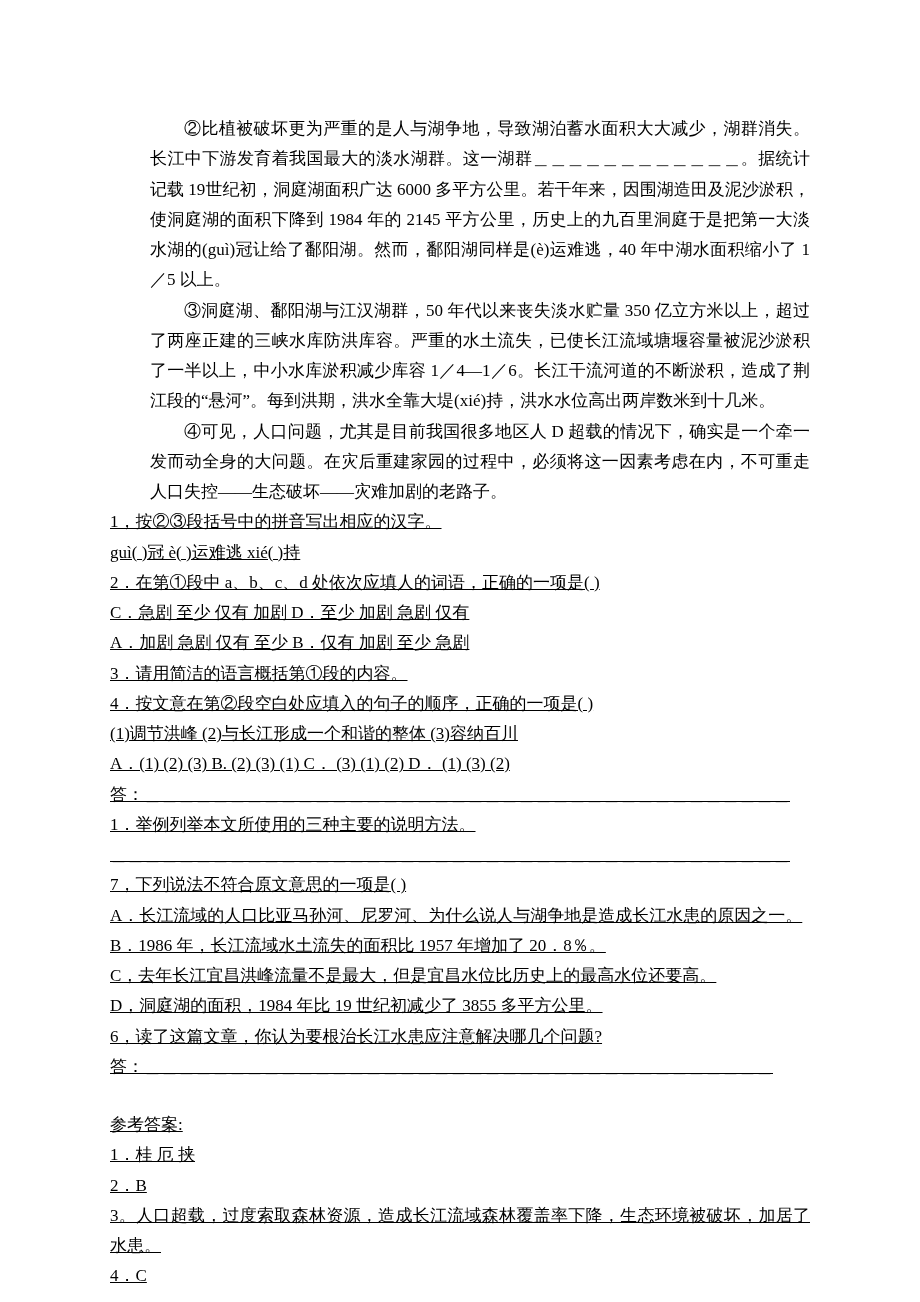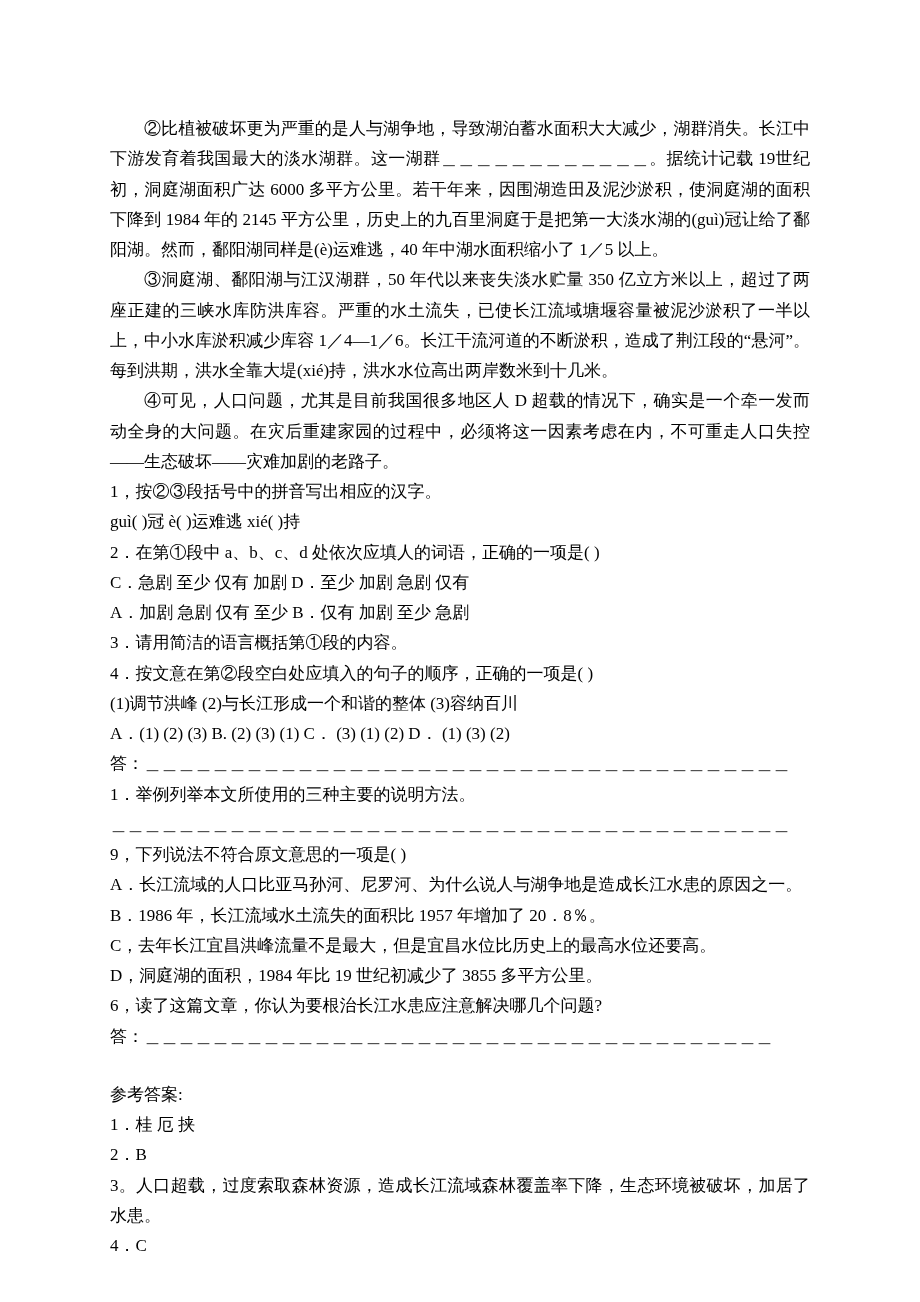--- a/index.html
+++ b/index.html
@@ -12,26 +12,28 @@
     line-height: 1.78;
   }
   .page {
     width: 920px;
     min-height: 1302px;
     box-sizing: border-box;
     padding: 114px 110px 60px 110px;
   }
   .para {
     text-align: justify;
+    margin-left: 40px;
   }
   .indent {
     text-indent: 2em;
   }
   .q {
     text-align: justify;
+    text-decoration: underline;
   }
   .ansline {
     word-break: break-all;
   }
   .spacer {
     height: 28px;
   }
 </style>
 </head>
 <body>
@@ -53,21 +55,21 @@
 
   <div class="q">4．按文意在第②段空白处应填入的句子的顺序，正确的一项是(  )</div>
   <div class="q">(1)调节洪峰  (2)与长江形成一个和谐的整体  (3)容纳百川</div>
   <div class="q">A．(1) (2) (3) B. (2) (3) (1) C．  (3) (1) (2) D．   (1) (3) (2)</div>
 
   <div class="q ansline">答：＿＿＿＿＿＿＿＿＿＿＿＿＿＿＿＿＿＿＿＿＿＿＿＿＿＿＿＿＿＿＿＿＿＿＿＿＿＿</div>
 
   <div class="q">1．举例列举本文所使用的三种主要的说明方法。</div>
   <div class="q ansline">＿＿＿＿＿＿＿＿＿＿＿＿＿＿＿＿＿＿＿＿＿＿＿＿＿＿＿＿＿＿＿＿＿＿＿＿＿＿＿＿</div>
 
-  <div class="q">9，下列说法不符合原文意思的一项是(  )</div>
+  <div class="q">7，下列说法不符合原文意思的一项是(  )</div>
   <div class="q">A．长江流域的人口比亚马孙河、尼罗河、为什么说人与湖争地是造成长江水患的原因之一。</div>
   <div class="q">B．1986 年，长江流域水土流失的面积比 1957 年增加了 20．8％。</div>
   <div class="q">C，去年长江宜昌洪峰流量不是最大，但是宜昌水位比历史上的最高水位还要高。</div>
   <div class="q">D，洞庭湖的面积，1984 年比 19 世纪初减少了 3855 多平方公里。</div>
 
   <div class="q">6，读了这篇文章，你认为要根治长江水患应注意解决哪几个问题?</div>
   <div class="q ansline">答：＿＿＿＿＿＿＿＿＿＿＿＿＿＿＿＿＿＿＿＿＿＿＿＿＿＿＿＿＿＿＿＿＿＿＿＿＿</div>
 
   <div class="spacer"></div>
 

